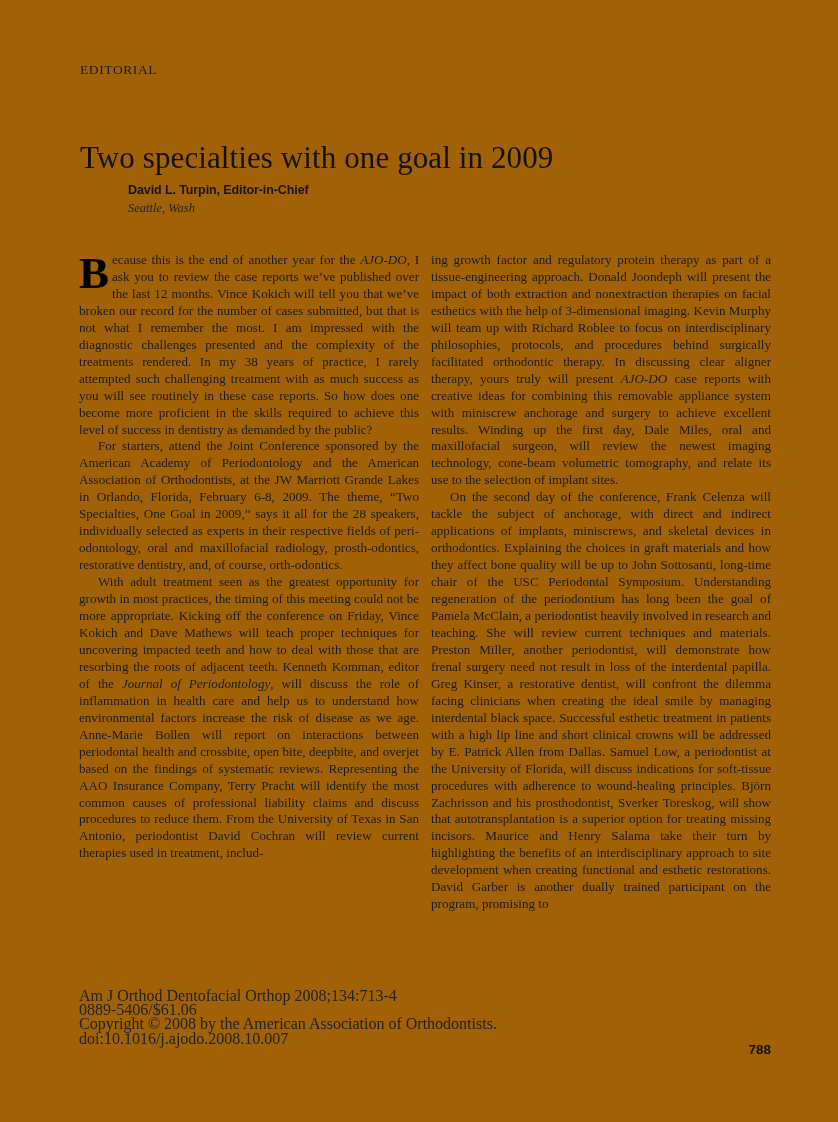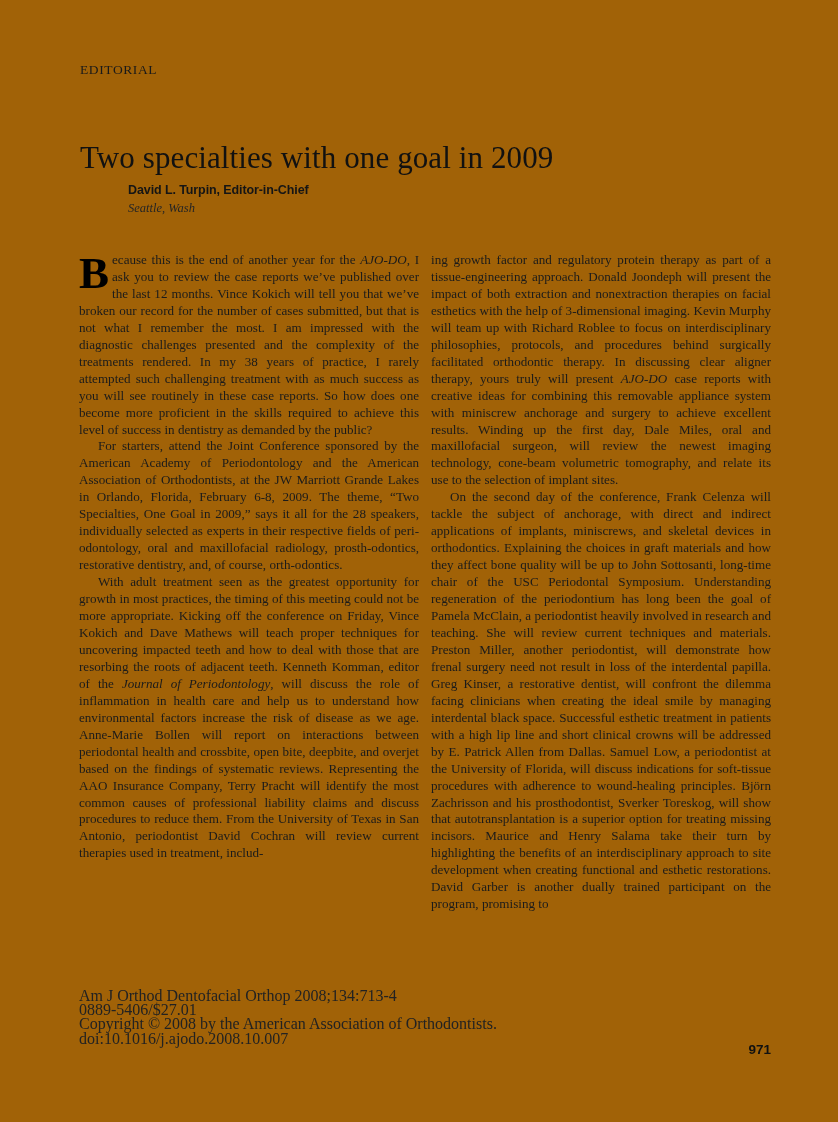--- a/index.html
+++ b/index.html
@@ -162,20 +162,20 @@
   </div>
 
   <div class="col col-right">
     <p class="no-indent"><span>ing growth factor and regulatory protein therapy as part of a tissue-engineering approach. Donald Joondeph will present the impact of both extraction and nonextraction therapies on facial esthetics with the help of 3-dimensional imaging. Kevin Murphy will team up with Richard Roblee to focus on interdisciplinary philosophies, protocols, and procedures behind surgically facilitated orthodontic therapy. In discussing clear aligner therapy, yours truly will present </span><em>AJO-DO</em><span> case reports with creative ideas for combining this removable appliance system with miniscrew anchorage and surgery to achieve excellent results. Winding up the first day, Dale Miles, oral and maxillofacial surgeon, will review the newest imaging technology, cone-beam volumetric tomography, and relate its use to the selection of implant sites.</span></p>
 
     <p>On the second day of the conference, Frank Celenza will tackle the subject of anchorage, with direct and indirect applications of implants, miniscrews, and skeletal devices in orthodontics. Explaining the choices in graft materials and how they affect bone quality will be up to John Sottosanti, long-time chair of the USC Periodontal Symposium. Understanding regeneration of the periodontium has long been the goal of Pamela McClain, a periodontist heavily involved in research and teaching. She will review current techniques and materials. Preston Miller, another periodontist, will demonstrate how frenal surgery need not result in loss of the interdental papilla. Greg Kinser, a restorative dentist, will confront the dilemma facing clinicians when creating the ideal smile by managing interdental black space. Successful esthetic treatment in patients with a high lip line and short clinical crowns will be addressed by E. Patrick Allen from Dallas. Samuel Low, a periodontist at the University of Florida, will discuss indications for soft-tissue procedures with adherence to wound-healing principles. Björn Zachrisson and his prosthodontist, Sverker Toreskog, will show that autotransplantation is a superior option for treating missing incisors. Maurice and Henry Salama take their turn by highlighting the benefits of an interdisciplinary approach to site development when creating functional and esthetic restorations. David Garber is another dually trained participant on the program, promising to</p>
   </div>
 
   <div class="footnote">
     <div>Am J Orthod Dentofacial Orthop 2008;134:713-4</div>
-    <div>0889-5406/$27.01</div>
+    <div>0889-5406/$61.06</div>
     <div>Copyright © 2008 by the American Association of Orthodontists.</div>
     <div>doi:10.1016/j.ajodo.2008.10.007</div>
   </div>
 
-  <div class="folio">971</div>
+  <div class="folio">788</div>
 
 </div>
 
 </body></html>

